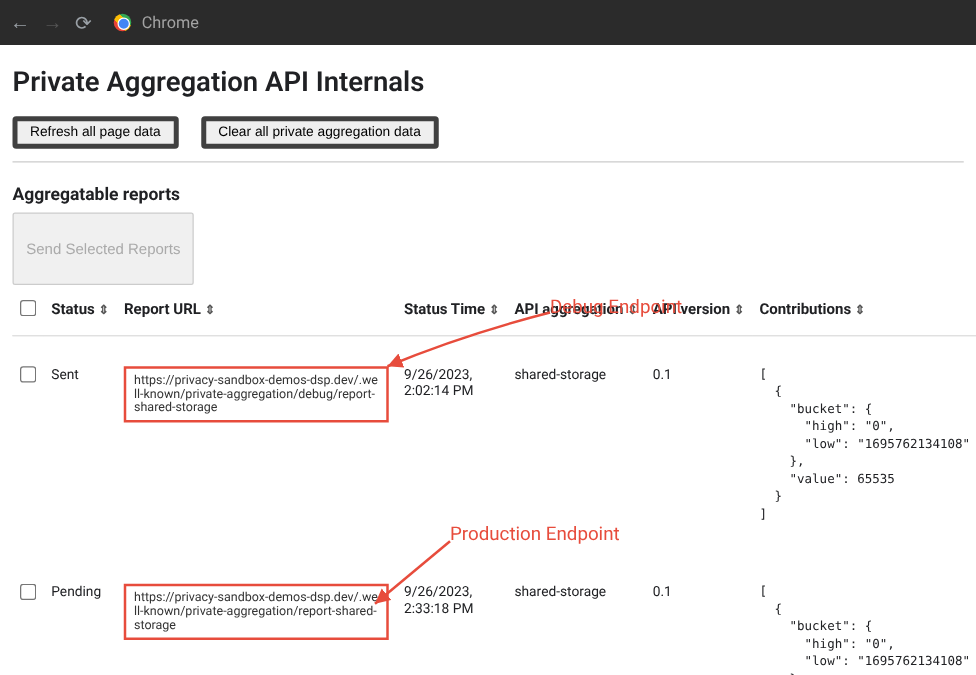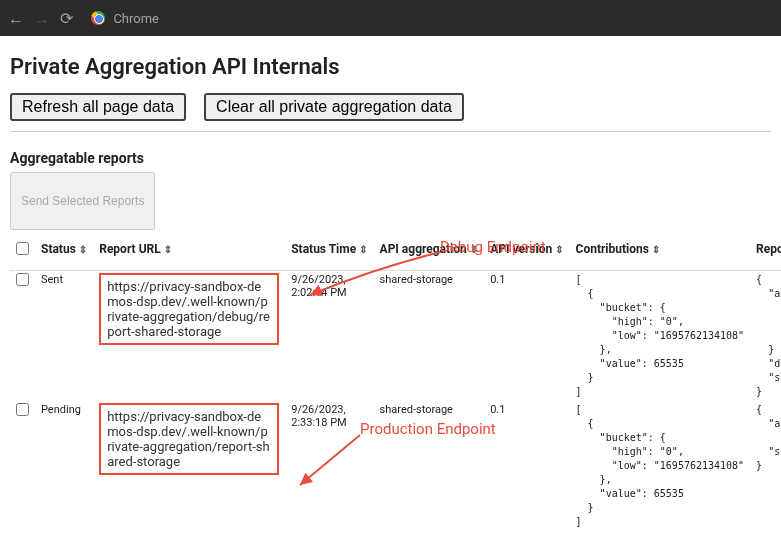--- a/index.html
+++ b/index.html
@@ -8,30 +8,30 @@
 .nav-icon { color: #9aa0a6; font-size: 16px; cursor: pointer; }
 .nav-icon.disabled { color: #555; }
 .url-bar { display: flex; align-items: center; gap: 8px; margin-left: 8px; color: #bdc1c6; font-size: 13px; }
 .chrome-icon { width: 14px; height: 14px; border-radius: 50%; background: linear-gradient(45deg,#ea4335 33%,#fbbc05 33% 66%,#34a853 66%); position: relative; }
 .chrome-icon::after { content:""; position:absolute; top:3px; left:3px; width:8px; height:8px; border-radius:50%; background:#4285f4; border:1px solid #fff; }
 .url-prefix { color: #a3a3a3; }
 .url-rest { color: #9aa0a6; }
 .page { padding: 10px 10px; }
 h1 { font-size: 22px; font-weight: 600; margin: 8px 0 14px; }
 .btn-row { display: flex; gap: 18px; margin-bottom: 10px; }
-.btn { background: #efefef; border: 2px solid #404040; border-radius: 3px; padding: 3px 10px; font-size: 16px; cursor: pointer; }
+.btn { background: #efefef; border: 4px solid #404040; border-radius: 3px; padding: 3px 10px; font-size: 11px; cursor: pointer; }
 hr { border: none; border-top: 1px solid #ccc; margin: 4px 0 18px; }
 h2 { font-size: 14px; font-weight: 700; margin-bottom: 6px; }
 .send-btn { background: #f0f0f0; border: 1px solid #ccc; color: #aaa; padding: 21px 10px; font-size: 12px; border-radius: 2px; cursor: default; }
 .table-wrap { position: relative; }
 table { width: 100%; border-collapse: collapse; font-size: 12px; }
 th { text-align: left; font-weight: 700; padding: 12px 6px; vertical-align: top; white-space: nowrap; border-bottom: 1px solid #e0e0e0; }
 th .sort { font-size: 10px; color: #555; }
-td { padding: 2px 6px; vertical-align: top; font-size: 11px; margin-left: 40px; }
-.url-cell { border: 2px solid #e74c3c; padding: 4px 6px; display: inline-block; color: #333; width: 180px; word-break: break-all; font-size: 13px; }
+td { padding: 24px 6px; vertical-align: top; font-size: 11px; margin-left: 40px; }
+.url-cell { border: 2px solid #e74c3c; padding: 4px 6px; display: inline-block; color: #333; width: 212px; word-break: break-all; font-size: 10px; }
 .code { font-family: ui-monospace, Menlo, monospace; white-space: pre; font-size: 10px; line-height: 1.4; }
 input[type=checkbox] { cursor: pointer; }
 .annotation { position: absolute; color: #e74c3c; font-size: 15px; pointer-events: none; }
 .arrow { stroke: #e74c3c; stroke-width: 2; fill: none; }
 .arrow-head { fill: #e74c3c; }
 svg.overlay { position: absolute; top: 0; left: 0; pointer-events: none; }
 </style>
 </head>
 <body>
 

